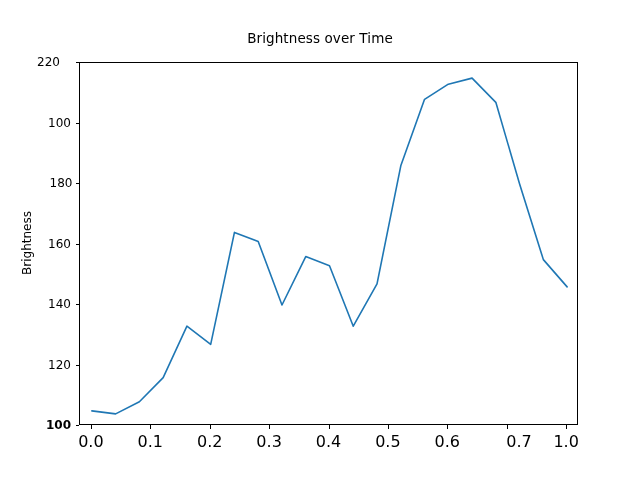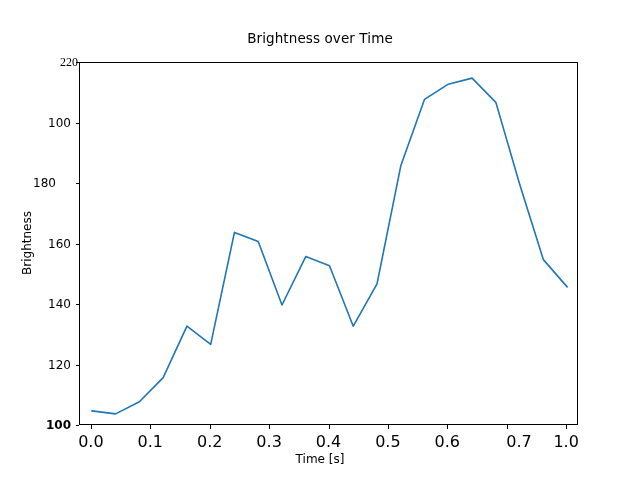--- a/index.html
+++ b/index.html
@@ -106,43 +106,42 @@
 <body>
 
 <div id="figure">
 
   <div id="chart-title">Brightness over Time</div>
 
   <div id="ylabel-wrap">
     <div id="ylabel-inner">Brightness</div>
   </div>
 
-  <div id="xlabel">Time [s]</div>
 
   <div id="plot-area">
     <svg id="plot-svg" viewBox="0 0 499 363" preserveAspectRatio="none">
       <polyline id="series-line" fill="none" stroke="#1f77b4" stroke-width="1.6" stroke-linejoin="round" stroke-linecap="round" points="11.88,347.88 35.64,350.90 59.40,338.80 83.17,314.60 106.93,263.18 130.69,281.32 154.45,169.40 178.21,178.48 201.98,242.00 225.74,193.60 249.50,202.68 273.26,263.18 297.02,220.82 320.79,102.85 344.55,36.30 368.31,21.18 392.07,15.13 415.83,39.32 439.60,121.00 463.36,196.63 487.12,223.85"></polyline>
     </svg>
   </div>
 
   <div id="y-ticks">
       <div class="ytick-mark" style="left: 75.5px; top: 425px;"></div>
       <div class="ytick-label" style="left: 31px; top: 425px; font-weight: bold;">100</div>
       <div class="ytick-mark" style="left: 75.5px; top: 364.5px;"></div>
       <div class="ytick-label" style="left: 31px; top: 364.5px;">120</div>
       <div class="ytick-mark" style="left: 75.5px; top: 304px;"></div>
       <div class="ytick-label" style="left: 31px; top: 304px;">140</div>
       <div class="ytick-mark" style="left: 75.5px; top: 243.5px;"></div>
       <div class="ytick-label" style="left: 31px; top: 243.5px;">160</div>
       <div class="ytick-mark" style="left: 75.5px; top: 183px;"></div>
-      <div class="ytick-label" style="left: 16px; top: 183px;">180</div>
+      <div class="ytick-label" style="left: 41px; top: 183px; text-align: center;">180</div>
       <div class="ytick-mark" style="left: 75.5px; top: 122.5px;"></div>
       <div class="ytick-label" style="left: 31px; top: 122.5px;">100</div>
       <div class="ytick-mark" style="left: 75.5px; top: 62px;"></div>
-      <div class="ytick-label" style="left: 38px; top: 62px; font-family: Liberation Serif, serif;">220</div>
+      <div class="ytick-label" style="left: 20px; top: 62px;">220</div>
     </div>
   <div id="x-ticks">
       <div class="xtick-mark" style="left: 90.881px; top: 425px;"></div>
       <div class="xtick-label" style="left: 90.881px; top: 432px;">0.0</div>
       <div class="xtick-mark" style="left: 150.286px; top: 425px;"></div>
       <div class="xtick-label" style="left: 150.286px; top: 432px;">0.1</div>
       <div class="xtick-mark" style="left: 209.69px; top: 425px;"></div>
       <div class="xtick-label" style="left: 209.69px; top: 432px;">0.2</div>
       <div class="xtick-mark" style="left: 269.095px; top: 425px;"></div>
       <div class="xtick-label" style="left: 269.095px; top: 432px;">0.3</div>

